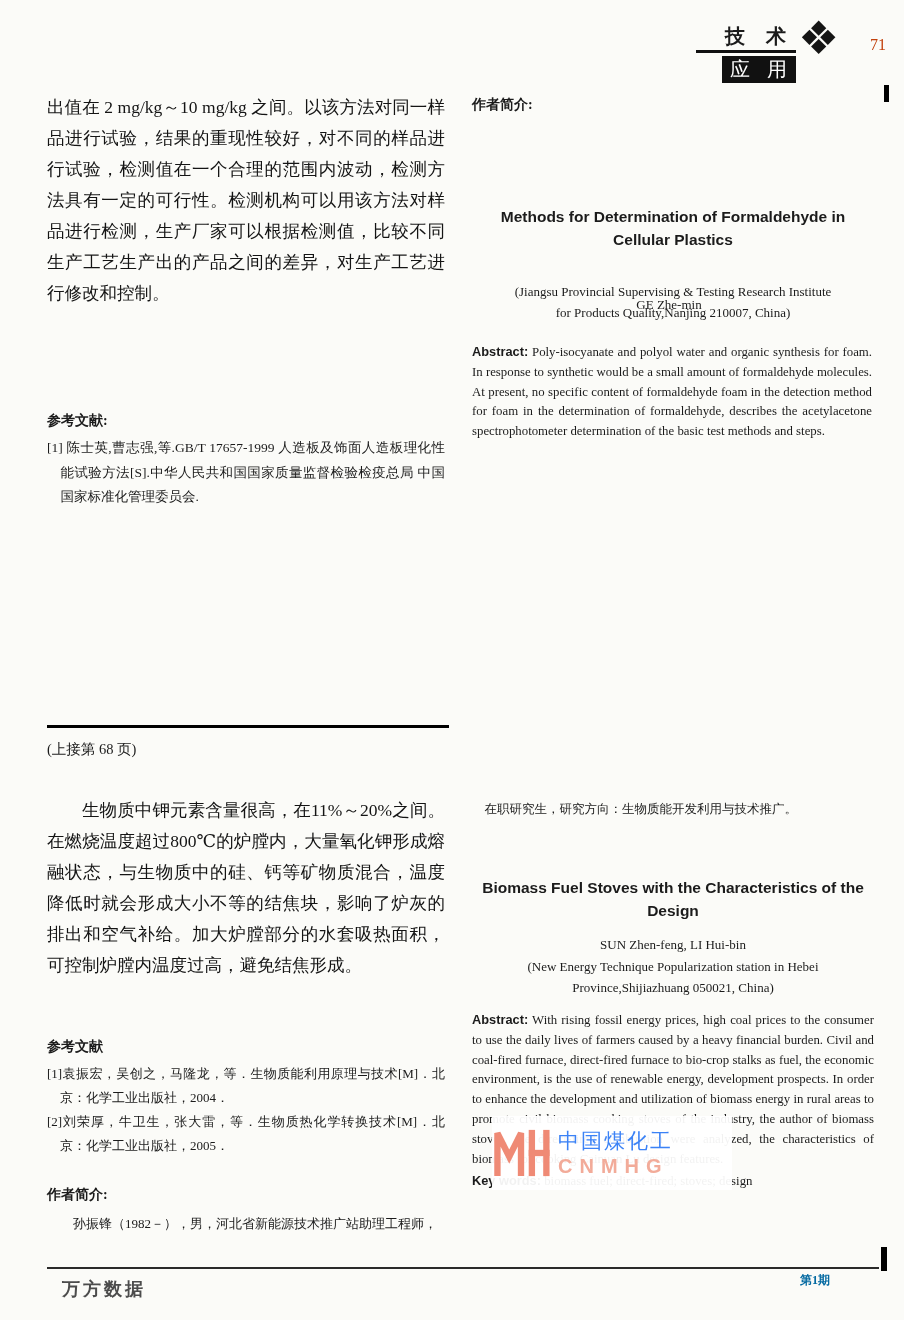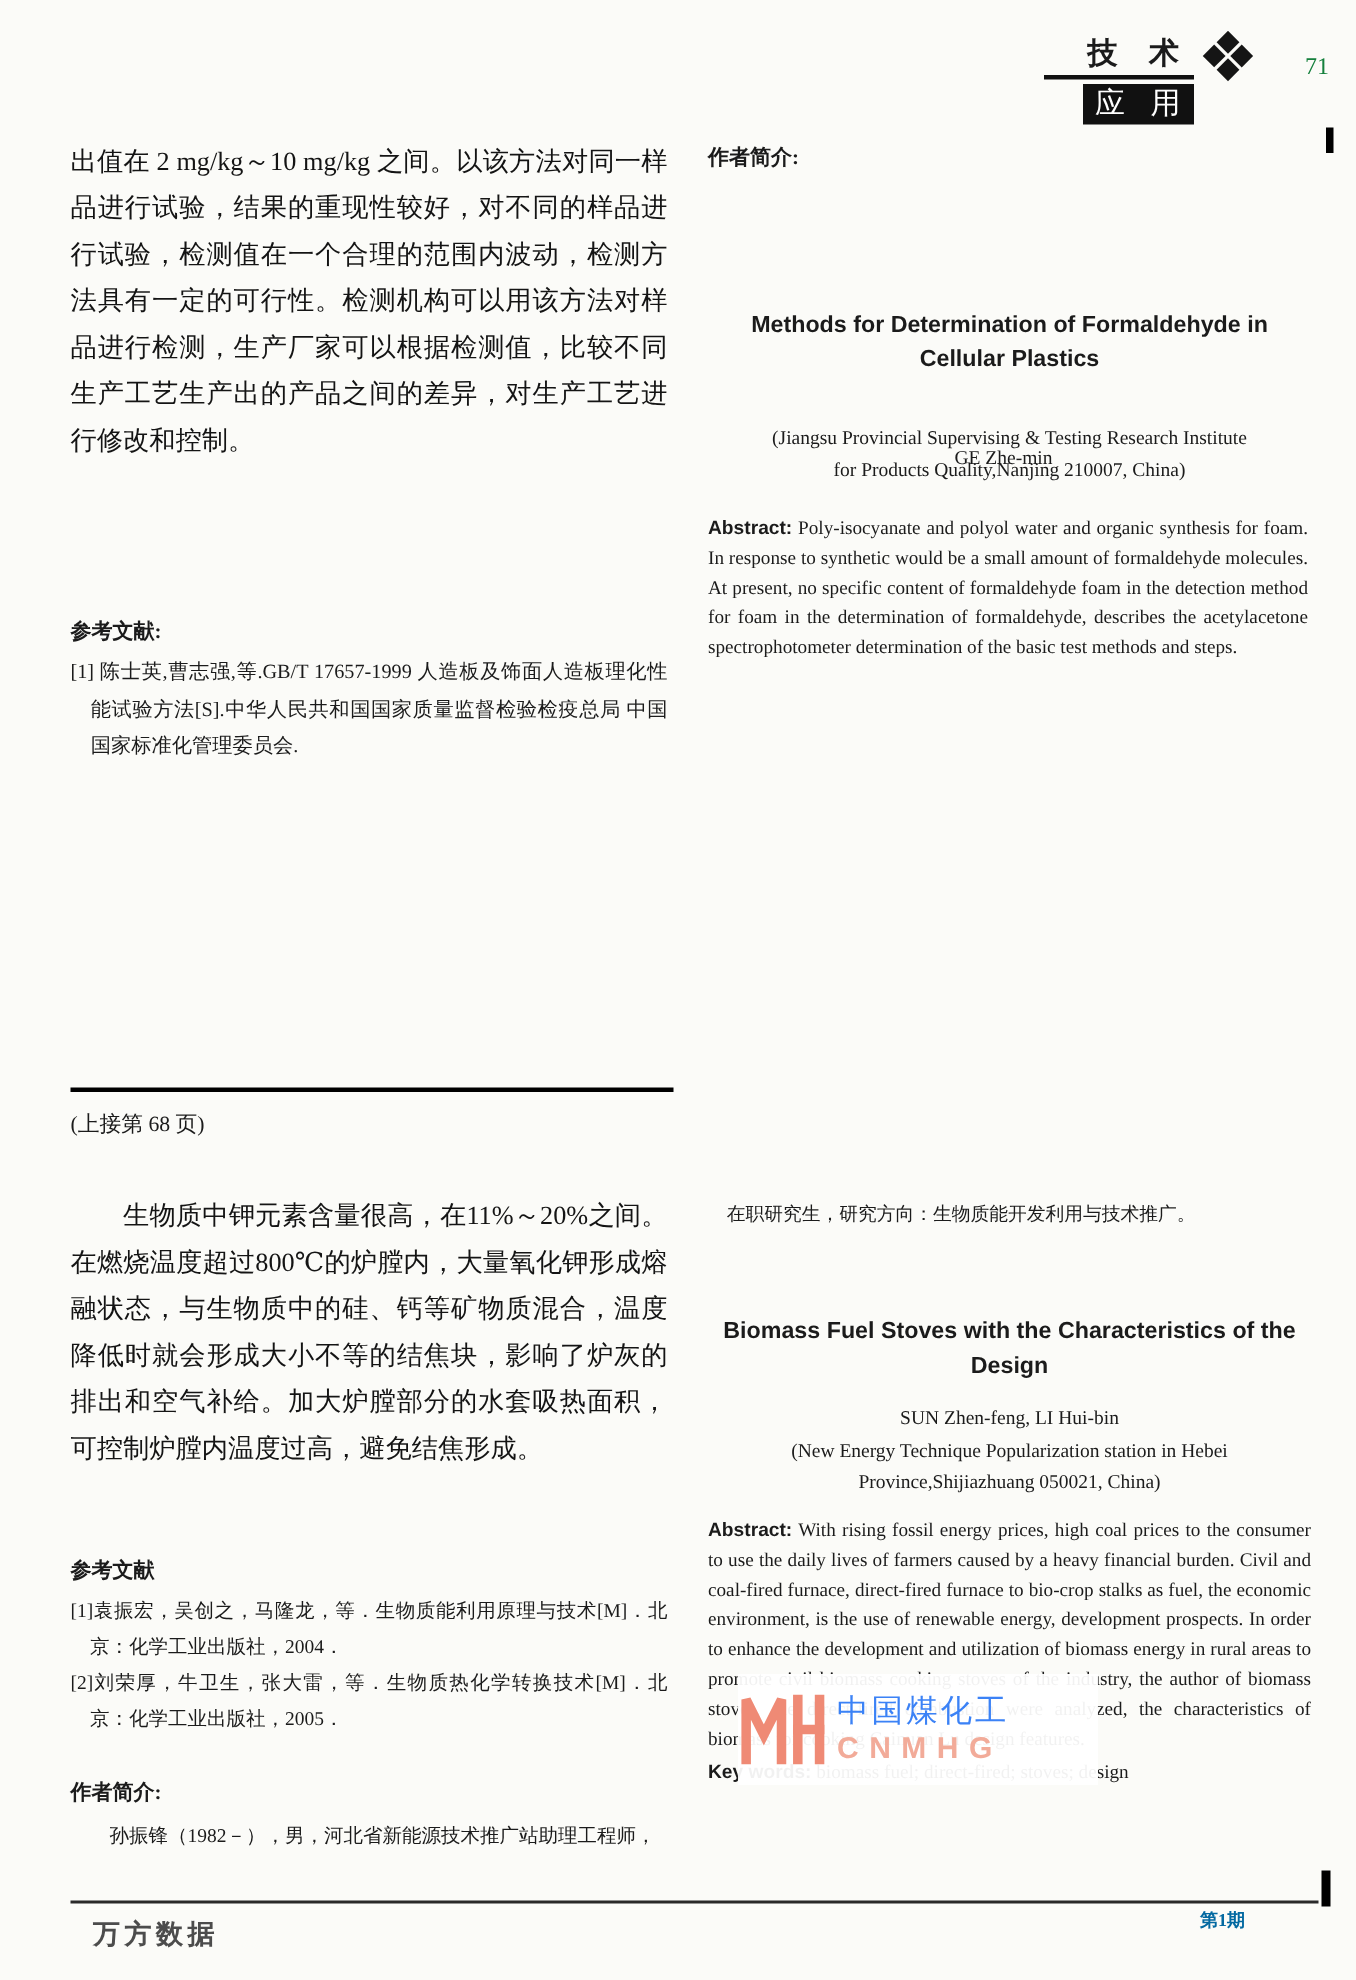--- a/index.html
+++ b/index.html
@@ -15,21 +15,21 @@
   .hdr-badge .row1 {
     text-align:right; font-weight:bold; font-size:20px; letter-spacing:8px;
     padding:0 2px 2px 0; border-bottom:3px solid #111; line-height:24px;
   }
   .hdr-badge .row2-wrap { text-align:right; margin-top:3px; }
   .hdr-badge .row2 {
     display:inline-block; background:#111; color:#fff; font-weight:normal;
     font-size:20px; letter-spacing:6px; padding:1px 3px 2px 8px; line-height:24px;
   }
   .hdr-diamond { top:16px; left:798px; font-size:46px; line-height:46px; color:#151515; }
-  .hdr-pageno { top:36px; left:870px; font-size:16px; color:#15803d; }
+  .hdr-pageno { top:36px; left:870px; font-size:16px; color:#c2410c; }
   .edge-tick { background:#000; }
 
   
   .cn-body {
     font-size:17.5px; line-height:31px; text-align:justify; color:#141414;
   }
   .indent2 { text-indent:2em; }
   .label-bold { font-weight:bold; font-size:14px; }
   .ref-list { font-size:13.5px; line-height:24.5px; text-align:justify; }
   .ref-item { margin:0; padding-left:1em; text-indent:-1em; }

